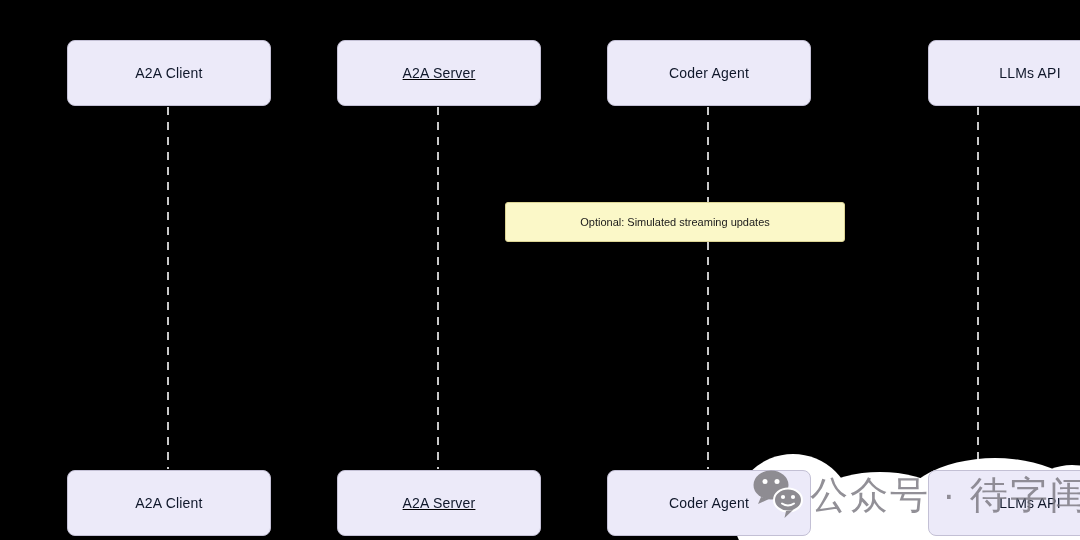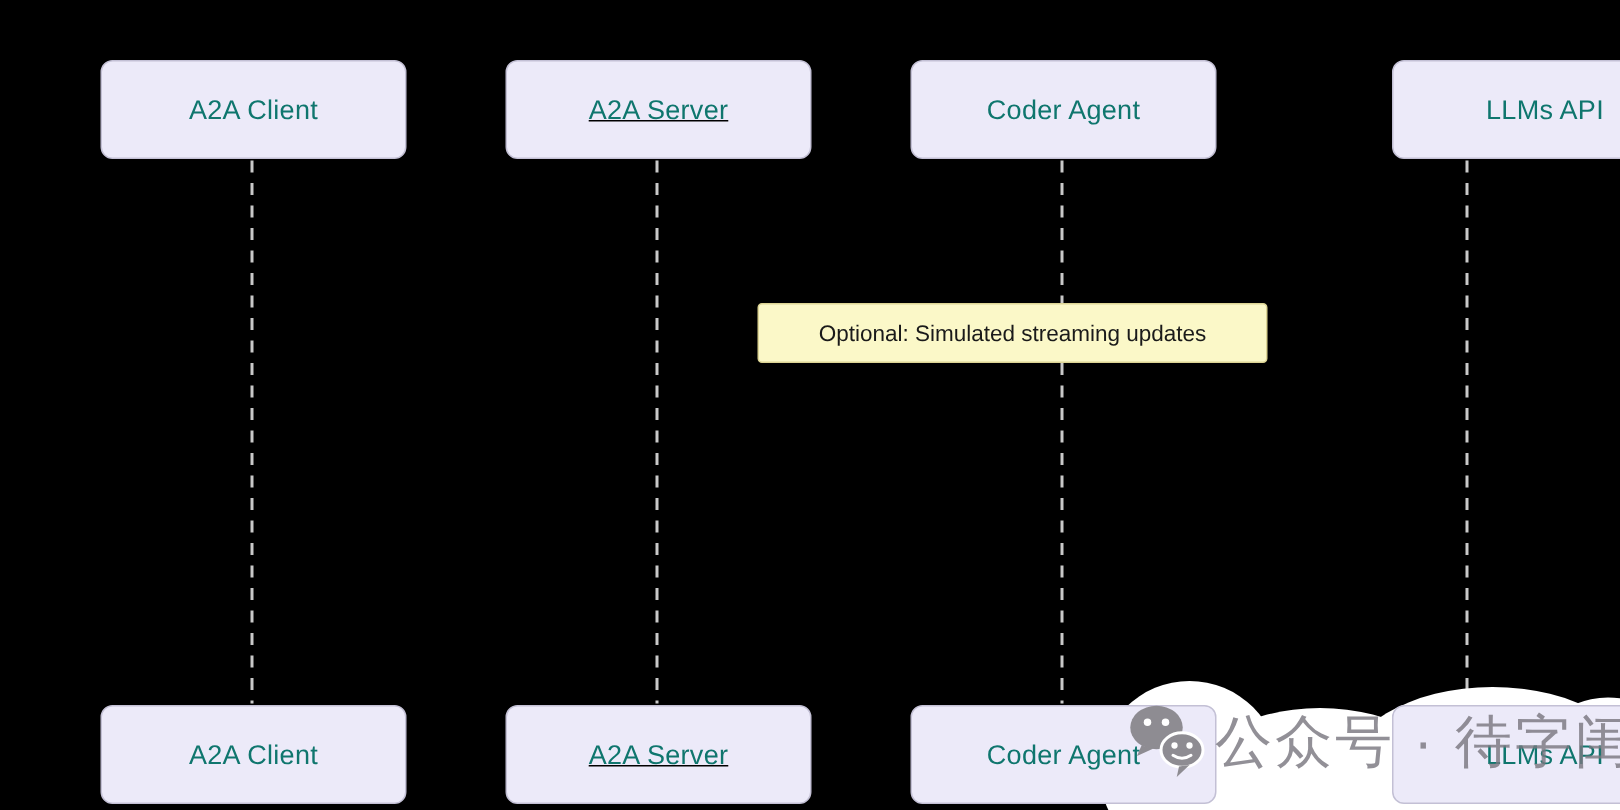--- a/index.html
+++ b/index.html
@@ -27,22 +27,22 @@
     width: 202px;
     height: 64px;
     background: #eceaf9;
     border: 1px solid #c3c0d5;
     border-radius: 8px;
     display: flex;
     align-items: center;
     justify-content: center;
   }
   .actor-box .actor-label {
-    font-size: 18px;
-    color: #0f766e;
+    font-size: 14px;
+    color: #0f172a;
     letter-spacing: 0.2px;
     white-space: nowrap;
   }
   .row-top    { top: 40px; }
   .row-bottom { top: 470px; }
   .col-0 { left: 67px;  }
   .col-1 { left: 337px; text-decoration: underline; }
   .col-2 { left: 607px; text-align: center; }
   .col-3 { left: 928px; }
 
@@ -53,21 +53,21 @@
     width: 338px;
     height: 38px;
     background: #fbf8c8;
     border: 1px solid #dcd494;
     border-radius: 3px;
     display: flex;
     align-items: center;
     justify-content: center;
   }
   .note-box .note-text {
-    font-size: 15px;
+    font-size: 11px;
     color: #1a1a1a;
     white-space: nowrap;
   }
 
   .watermark {
     position: absolute;
     left: 752px;
     top: 470px;
     display: flex;
     align-items: center;

